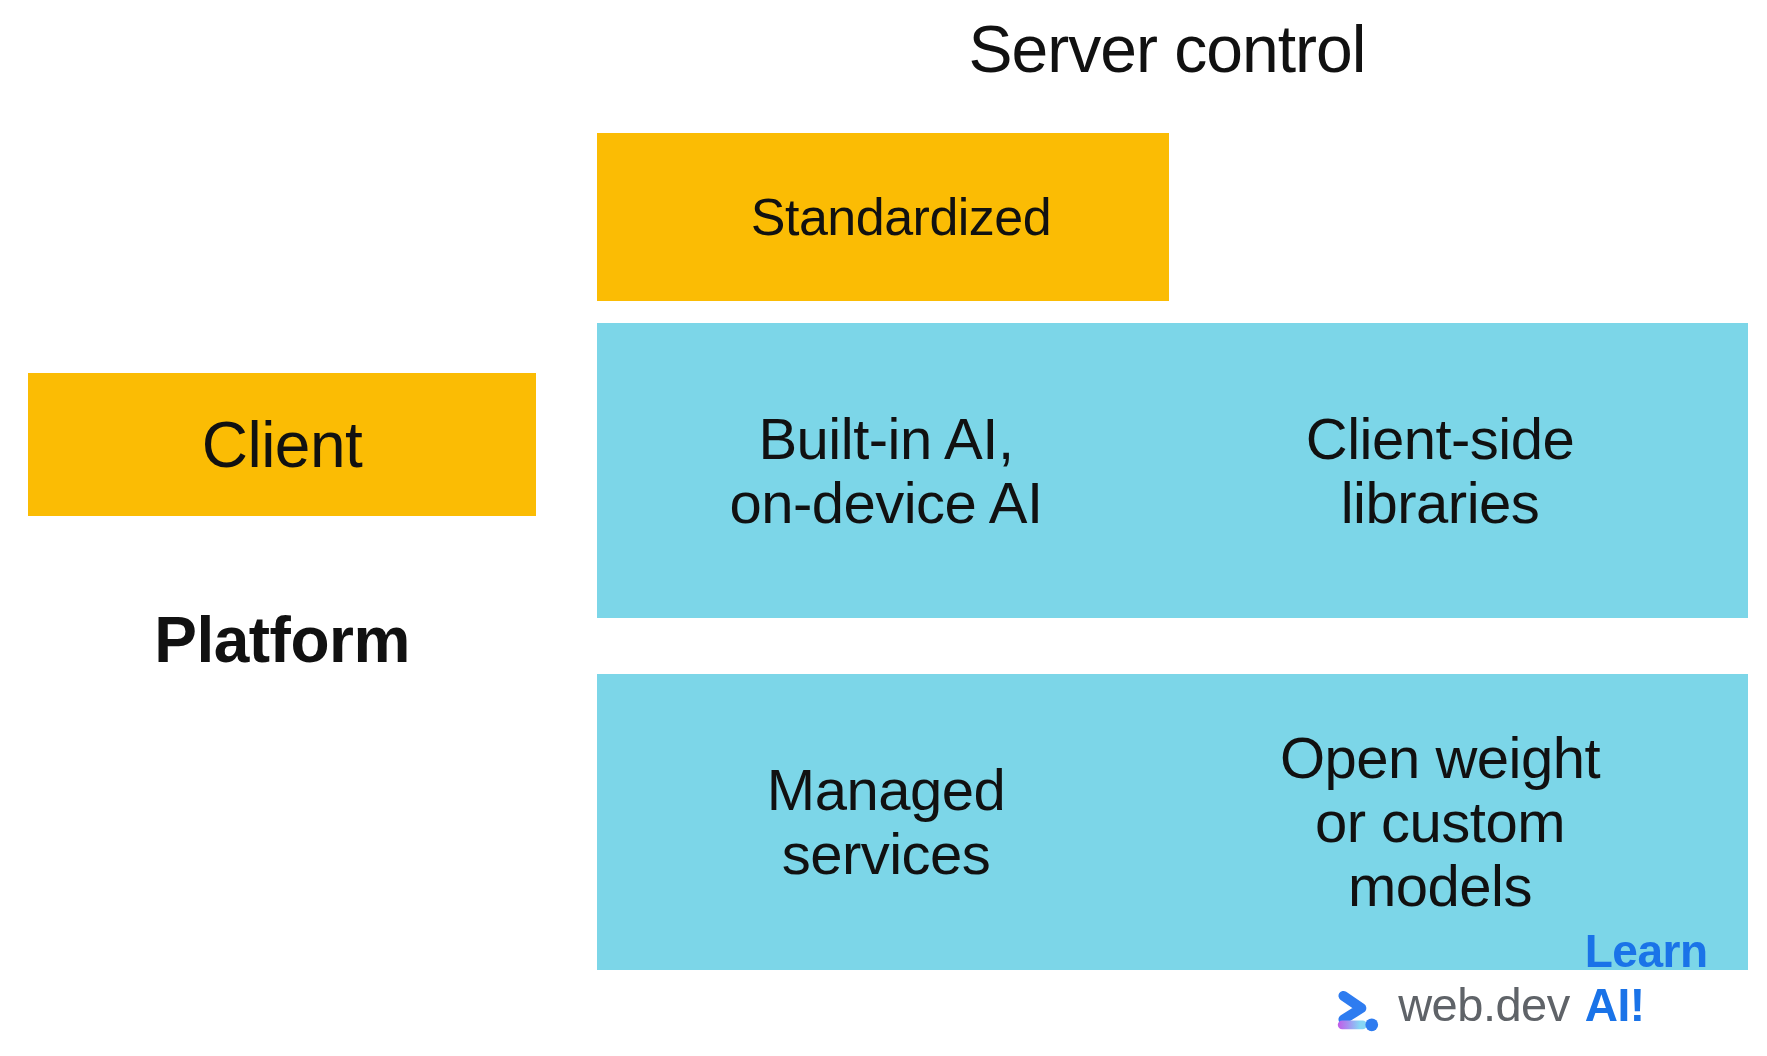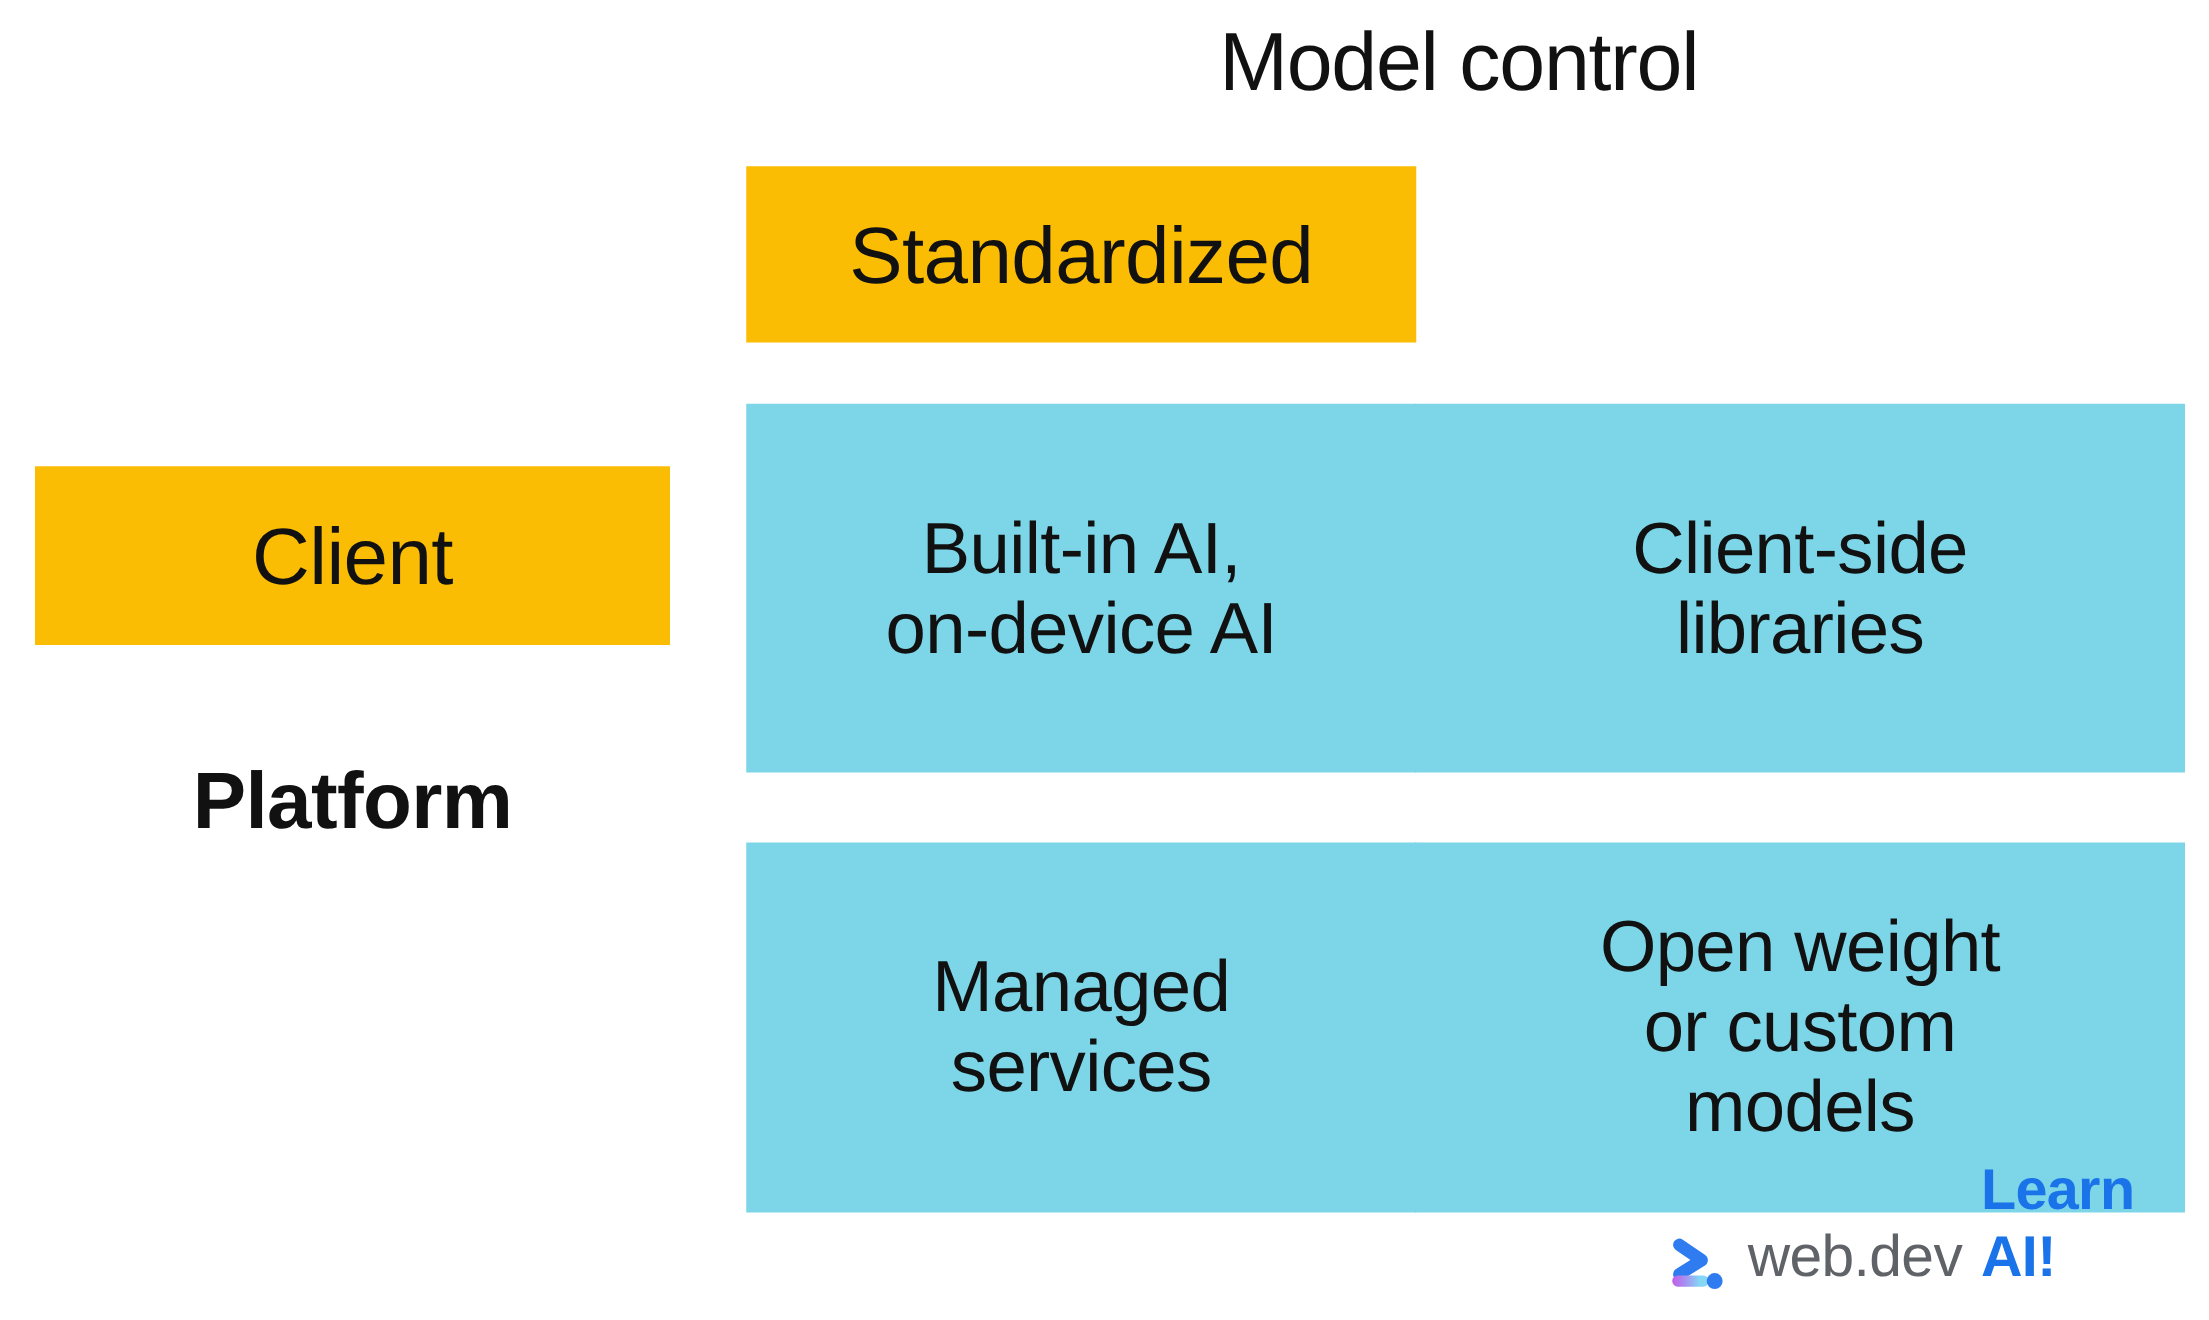--- a/index.html
+++ b/index.html
@@ -17,58 +17,58 @@
     display:flex;align-items:center;justify-content:center;
     font-size:66px;font-weight:500;letter-spacing:-1px;
   }
   .box{
     display:flex;align-items:center;justify-content:center;
     text-align:center;
   }
   .yellow{background:#FBBC04;}
   .cyan{background:#7CD6E8;}
   .header{
-    font-size:64px;font-weight:500;letter-spacing:-0.5px;
-    top:133px;height:141px;
+    font-size:52px;font-weight:500;letter-spacing:-0.5px;
+    top:133px;height:168px;padding-left:36px;
   }
   .hdr-standardized{left:597px;width:536px;}
   .hdr-customizable{left:1200px;width:537px;}
   .rowlabel{
     left:28px;width:508px;height:143px;
     font-size:64px;font-weight:500;letter-spacing:-0.5px;
   }
   .row-client{top:373px;}
   .row-server{top:744px;}
   .axis-label{
     left:28px;top:596px;width:508px;height:88px;
     display:flex;align-items:center;justify-content:center;
     font-size:64px;font-weight:700;letter-spacing:-0.5px;
   }
   .cell{
     font-size:58px;font-weight:500;line-height:64px;letter-spacing:-0.5px;
     white-space:pre-line;
   }
   .cell-r1{top:323px;height:295px;}
   .cell-r2{top:674px;height:296px;}
-  .cell-c1{left:597px;width:536px;}
+  .cell-c1{left:597px;width:536px;padding-left:21px;}
   .cell-c2{left:1132px;width:616px;}
   .footer{
     left:1334px;top:980px;height:52px;
     display:flex;align-items:flex-end;gap:17px;
   }
   .brand{font-size:47px;color:#5F6368;letter-spacing:-0.5px;}
   .campaign{font-size:46px;font-weight:700;color:#1A73E8;letter-spacing:-0.5px;margin-left:-2px;}
   .logo-svg{display:block;}
 </style>
 </head>
 <body>
 
 <div class="canvas">
 
-  <div class="abs title">Model control</div>
+  <div class="abs title">Server control</div>
 
   <div class="abs box yellow header hdr-standardized">Standardized</div>
 
 
   <div class="abs box yellow rowlabel row-client">Client</div>
 
   <div class="abs axis-label">Platform</div>
 
 
   <div class="abs box cyan cell cell-r1 cell-c1">Built-in AI,

